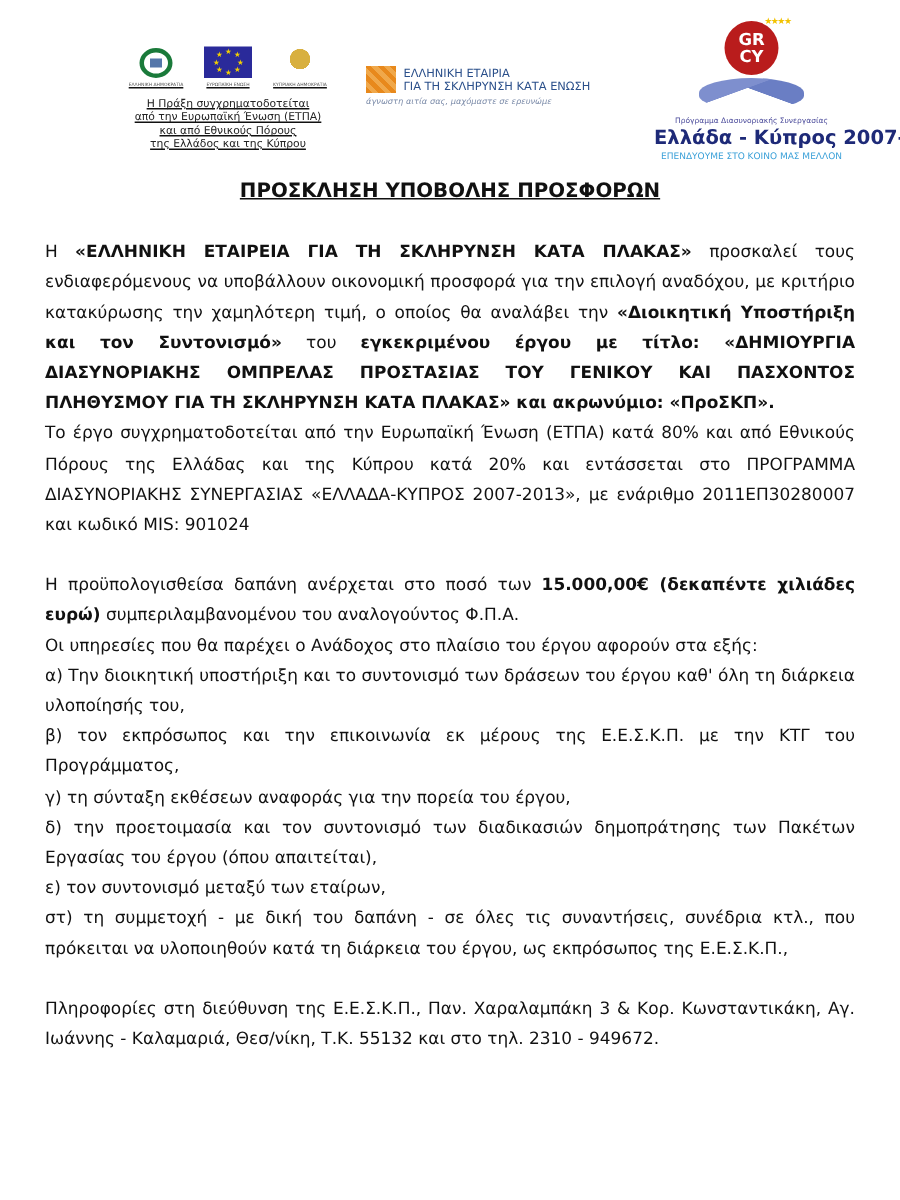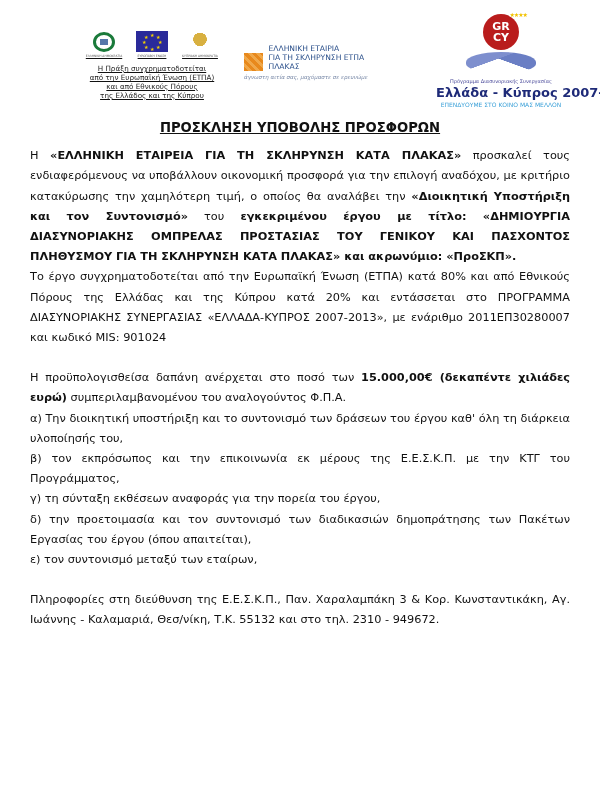--- a/index.html
+++ b/index.html
@@ -22,21 +22,21 @@
   .skp-tag { font-size:5.5px; color:#7a8aa8; font-style:italic; margin-top:3px; }
   .logo-block-right { position:absolute; left:436px; top:14px; width:130px; text-align:center; }
   .grcy-circle { width:36px; height:36px; border-radius:50%; background:#b91c1c; margin:0 auto; color:#fff; font-weight:bold; font-size:11px; line-height:11px; padding-top:7px; box-sizing:border-box; position:relative; }
   .grcy-stars { position:absolute; top:-5px; right:-8px; color:#f2c200; font-size:6px; letter-spacing:-1px; }
   .dolphins { width:70px; height:20px; margin:2px auto 0; background:linear-gradient(160deg,#7e8fce 0 40%, transparent 41%), linear-gradient(20deg, transparent 55%, #6a7ec4 56%); border-radius:50% 50% 40% 40%; }
   .prog-small { font-size:5px; color:#4a4a9a; margin-top:6px; }
   .prog-big { font-size:13px; font-weight:bold; color:#1e2a78; margin-top:1px; white-space:nowrap; }
   .prog-tag { font-size:6px; color:#3aa0d8; margin-top:1px; white-space:nowrap; }
 
   .doc { position:absolute; left:30px; top:118px; width:540px; font-size:11.3px; line-height:20.2px; }
-  .title { text-align:center; font-weight:bold; text-decoration:underline; font-size:13.2px; margin-bottom:8px; }
+  .title { text-align:center; font-weight:bold; text-decoration:underline; font-size:13.2px; margin-bottom:20px; }
   p { margin:0; text-align:justify; }
   .lastline { text-align-last:left; }
   .gap { height:20px; }
   b { font-weight:bold; }
   a.mail { color:#1a33cc; text-decoration:underline; }
   sup { font-size:7px; line-height:0; }
 </style>
 </head>
 <body>
 
@@ -71,21 +71,21 @@
       <div>και από Εθνικούς Πόρους</div>
       <div>της Ελλάδος και της Κύπρου</div>
     </div>
   </div>
 
   <div class="logo-block-mid">
     <div class="skp-row">
       <div class="skp-mark"></div>
       <div class="skp-name">
         <div>ΕΛΛΗΝΙΚΗ ΕΤΑΙΡΙΑ</div>
-        <div>ΓΙΑ ΤΗ ΣΚΛΗΡΥΝΣΗ ΕΤΠΑ ΠΛΑΚΑΣ</div>
+        <div>ΓΙΑ ΤΗ ΣΚΛΗΡΥΝΣΗ ΚΑΤΑ ΕΝΩΣΗ</div>
       </div>
     </div>
     <div class="skp-tag">άγνωστη αιτία σας, μαχόμαστε σε ερευνώμε</div>
   </div>
 
   <div class="logo-block-right">
     <div class="grcy-circle">
       <span class="grcy-stars">★★★★</span>
       <div>GR</div>
       <div>CY</div>
@@ -101,26 +101,28 @@
   <div class="title">ΠΡΟΣΚΛΗΣΗ ΥΠΟΒΟΛΗΣ ΠΡΟΣΦΟΡΩΝ</div>
 
   <p class="lastline"><span>Η </span><b>«ΕΛΛΗΝΙΚΗ ΕΤΑΙΡΕΙΑ ΓΙΑ ΤΗ ΣΚΛΗΡΥΝΣΗ ΚΑΤΑ ΠΛΑΚΑΣ»</b><span> προσκαλεί τους ενδιαφερόμενους να υποβάλλουν οικονομική προσφορά για την επιλογή αναδόχου, με κριτήριο κατακύρωσης την χαμηλότερη τιμή, ο οποίος θα αναλάβει την </span><b>«Διοικητική Υποστήριξη και τον Συντονισμό»</b><span> του </span><b>εγκεκριμένου έργου με τίτλο: «ΔΗΜΙΟΥΡΓΙΑ ΔΙΑΣΥΝΟΡΙΑΚΗΣ ΟΜΠΡΕΛΑΣ ΠΡΟΣΤΑΣΙΑΣ ΤΟΥ ΓΕΝΙΚΟΥ ΚΑΙ ΠΑΣΧΟΝΤΟΣ ΠΛΗΘΥΣΜΟΥ ΓΙΑ ΤΗ ΣΚΛΗΡΥΝΣΗ ΚΑΤΑ ΠΛΑΚΑΣ» και ακρωνύμιο: «ΠροΣΚΠ».</b></p>
 
   <p class="lastline">Το έργο συγχρηματοδοτείται  από την Ευρωπαϊκή Ένωση (ΕΤΠΑ) κατά 80% και από Εθνικούς Πόρους της Ελλάδας και της Κύπρου κατά 20% και εντάσσεται στο ΠΡΟΓΡΑΜΜΑ ΔΙΑΣΥΝΟΡΙΑΚΗΣ ΣΥΝΕΡΓΑΣΙΑΣ «ΕΛΛΑΔΑ-ΚΥΠΡΟΣ 2007-2013», με ενάριθμο 2011ΕΠ30280007 και κωδικό MIS: 901024</p>
 
   <div class="gap"></div>
 
   <p class="lastline"><span>Η προϋπολογισθείσα δαπάνη ανέρχεται στο ποσό των </span><b>15.000,00€ (δεκαπέντε χιλιάδες ευρώ)</b><span> συμπεριλαμβανομένου του αναλογούντος Φ.Π.Α.</span></p>
 
+  <p class="lastline">Οι υπηρεσίες που θα παρέχει ο Ανάδοχος στο πλαίσιο του έργου αφορούν στα εξής:</p>
 
   <p class="lastline">α) Την διοικητική υποστήριξη και το συντονισμό των δράσεων του έργου καθ' όλη τη διάρκεια υλοποίησής του,</p>
   <p class="lastline">β) τον εκπρόσωπος και την επικοινωνία εκ μέρους της Ε.Ε.Σ.Κ.Π. με την ΚΤΓ του Προγράμματος,</p>
   <p class="lastline">γ) τη σύνταξη εκθέσεων αναφοράς για την πορεία του έργου,</p>
   <p class="lastline">δ) την προετοιμασία και τον συντονισμό των διαδικασιών δημοπράτησης των Πακέτων Εργασίας του έργου (όπου απαιτείται),</p>
   <p class="lastline">ε) τον συντονισμό μεταξύ των εταίρων,</p>
+  <p class="lastline">στ) τη συμμετοχή - με δική του δαπάνη - σε όλες τις συναντήσεις, συνέδρια κτλ., που πρόκειται να υλοποιηθούν κατά τη διάρκεια του έργου, ως εκπρόσωπος της Ε.Ε.Σ.Κ.Π.,</p>
 
   <div class="gap"></div>
 
 
   <p class="lastline">Πληροφορίες στη διεύθυνση της Ε.Ε.Σ.Κ.Π., Παν. Χαραλαμπάκη 3 &amp; Κορ. Κωνσταντικάκη, Αγ. Ιωάννης - Καλαμαριά, Θεσ/νίκη, Τ.Κ. 55132 και στο τηλ. 2310 - 949672.</p>
 
   <div class="gap"></div>
 
 </div>
 

